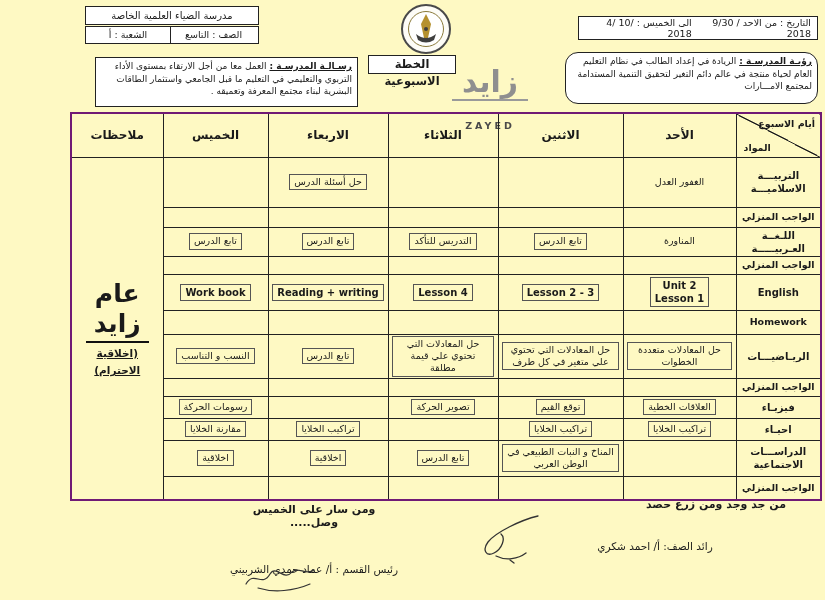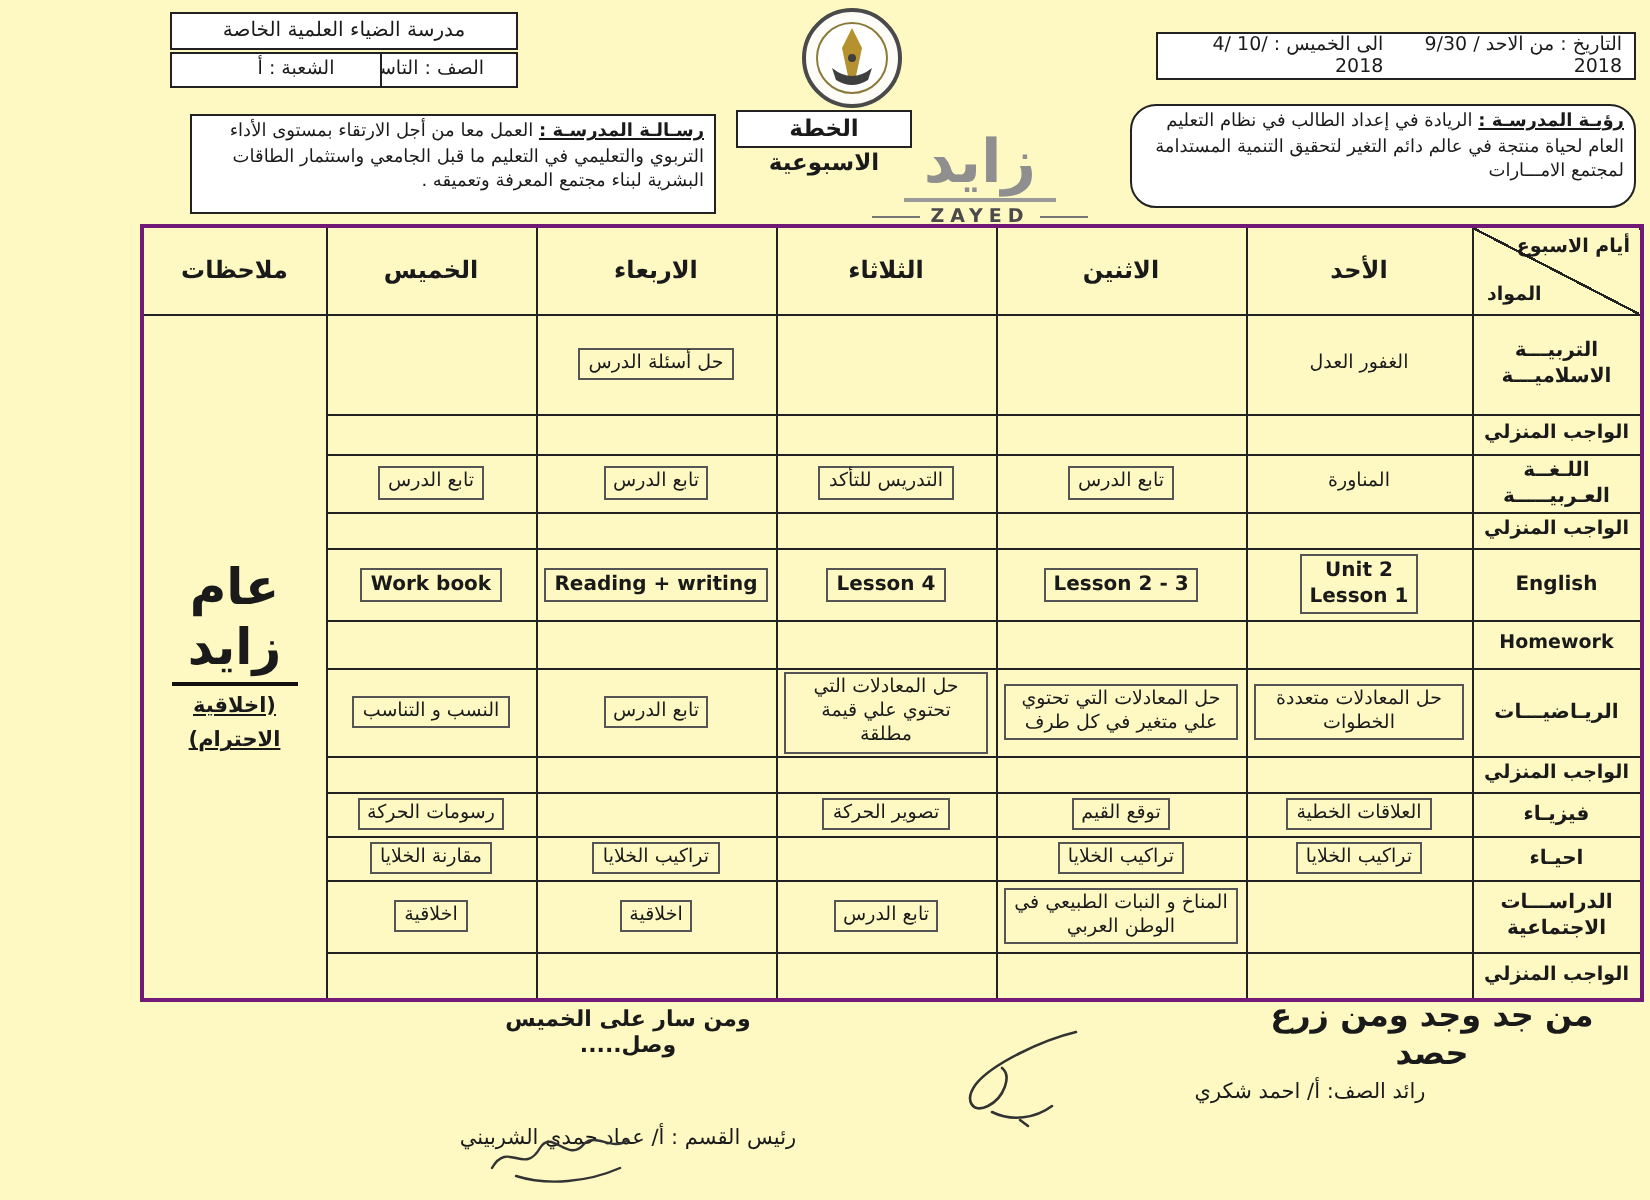--- a/index.html
+++ b/index.html
@@ -5,35 +5,35 @@
   html,body{margin:0;padding:0;background:#e8e8e8;}
   .page{position:relative;width:825px;height:600px;background:#fef9c3;
         font-family:"DejaVu Sans",sans-serif;color:#1a1a1a;overflow:hidden;direction:rtl;}
   .abs{position:absolute;}
   .bx{border:1px solid #222;background:#fff;}
   .ctr{text-align:center;}
 
   
   .school-name{left:85px;top:6px;width:172px;height:17px;font-size:10px;line-height:17px;}
   .grade-box{left:168px;top:26px;width:89px;height:16px;font-size:9.5px;line-height:16px;}
-  .section-box{left:85px;top:26px;width:84px;height:16px;font-size:9.5px;line-height:16px;padding-left:20px;}
+  .section-box{left:85px;top:26px;width:84px;height:16px;font-size:9.5px;line-height:16px;}
   .date-box{left:578px;top:16px;width:240px;height:24px;font-size:9.5px;display:flex;
             align-items:center;justify-content:space-between;padding:0 6px;box-sizing:border-box;}
   .title-box{left:368px;top:55px;width:86px;height:17px;font-size:11.5px;font-weight:bold;line-height:17px;}
   .vision-box{left:565px;top:52px;width:253px;height:52px;font-size:9px;line-height:1.4;
               padding:2px 5px;box-sizing:border-box;text-align:right;border-radius:13px;}
   .mission-box{left:95px;top:57px;width:263px;height:50px;font-size:9px;line-height:1.4;
                padding:2px 5px;box-sizing:border-box;text-align:right;}
   .lbl{font-weight:bold;text-decoration:underline;}
   .crest{left:400px;top:3px;width:52px;height:52px;}
   .zayed-logo{left:436px;top:66px;width:108px;text-align:center;}
   .zayed-ar{font-size:30px;font-weight:bold;color:#8f8f8f;line-height:1.05;
             border-bottom:2px solid #9a9a9a;display:inline-block;padding:0 10px 1px;}
-  .zayed-en{display:flex;align-items:center;gap:5px;margin-top:2px;color:#4a4a4a;
-            font-size:9.5px;letter-spacing:3px;font-weight:bold;}
+  .zayed-en{display:flex;align-items:center;gap:5px;margin-top:13px;color:#4a4a4a;
+            font-size:9.5px;letter-spacing:3px;font-weight:bold;flex-direction:column;}
   .zayed-en .hline{flex:1;border-top:1px solid #777;height:0;}
 
   
   table.plan{position:absolute;top:112px;left:70px;width:750px;border-collapse:collapse;
              table-layout:fixed;direction:rtl;border:2px solid #701a75;}
   .plan th,.plan td{border:1px solid #222;text-align:center;vertical-align:middle;
                     padding:1px;font-size:10px;overflow:hidden;}
   tr.hdr{height:44px;}
   tr.hdr th{font-size:12px;font-weight:bold;}
   .corner{position:relative;
@@ -47,21 +47,21 @@
   .chip.plain{border:none;}
   tr.en .chip{direction:ltr;font-weight:bold;font-size:10px;}
   .h50{height:50px}.h28{height:28px}.h36{height:36px}.h24{height:24px}
   .h22{height:22px}.h20{height:20px}.h18{height:18px}
   .notes-cell{vertical-align:middle;}
   .zy-big{font-size:25px;font-weight:bold;line-height:1.2;}
   .zy-u{border-bottom:2px solid #111;display:inline-block;padding:0 8px 2px;}
   .zy-small{font-size:10.5px;font-weight:bold;text-decoration:underline;margin-top:3px;line-height:1.4;}
 
   
-  .proverb-r{left:618px;top:498px;width:196px;font-size:16px;font-weight:bold;text-align:center;}
+  .proverb-r{left:618px;top:498px;width:196px;font-size:11px;font-weight:bold;text-align:center;}
   .proverb-l{left:230px;top:503px;width:168px;font-size:11px;font-weight:bold;text-align:center;}
   .leader{left:575px;top:540px;width:160px;font-size:10.5px;text-align:center;}
   .depthead{left:218px;top:551px;width:192px;font-size:10.5px;text-align:center;margin-top:12px;}
   .sig1{left:466px;top:510px;}
   .sig2{left:240px;top:562px;}
 </style>
 </head>
 <body>
 
 <div class="page">

